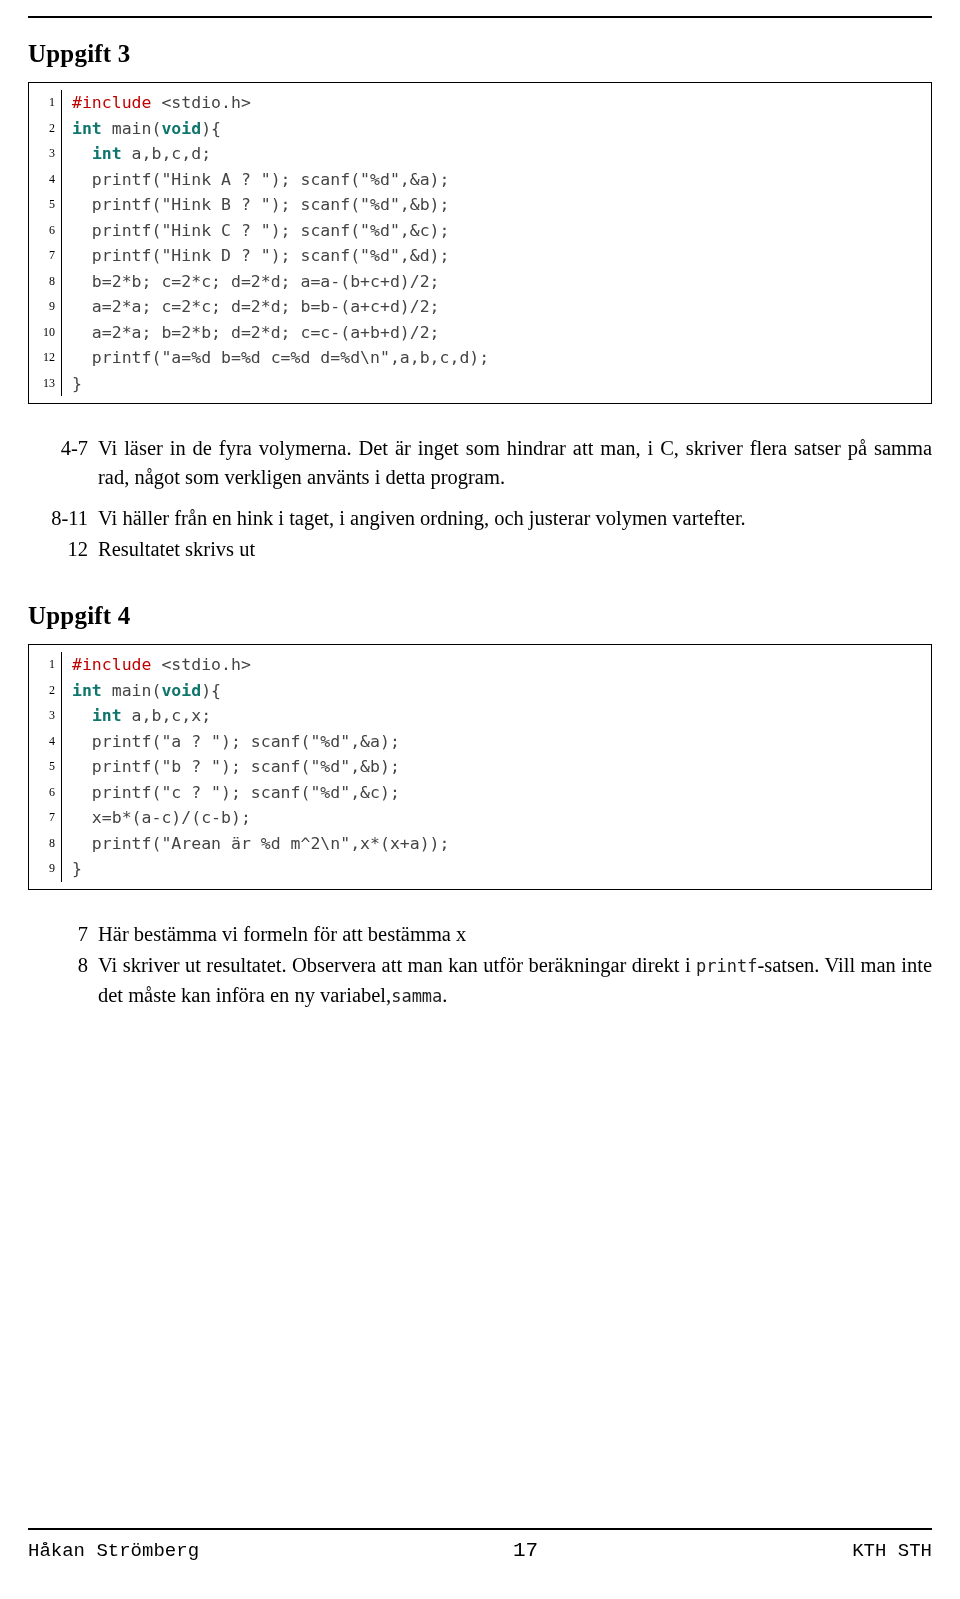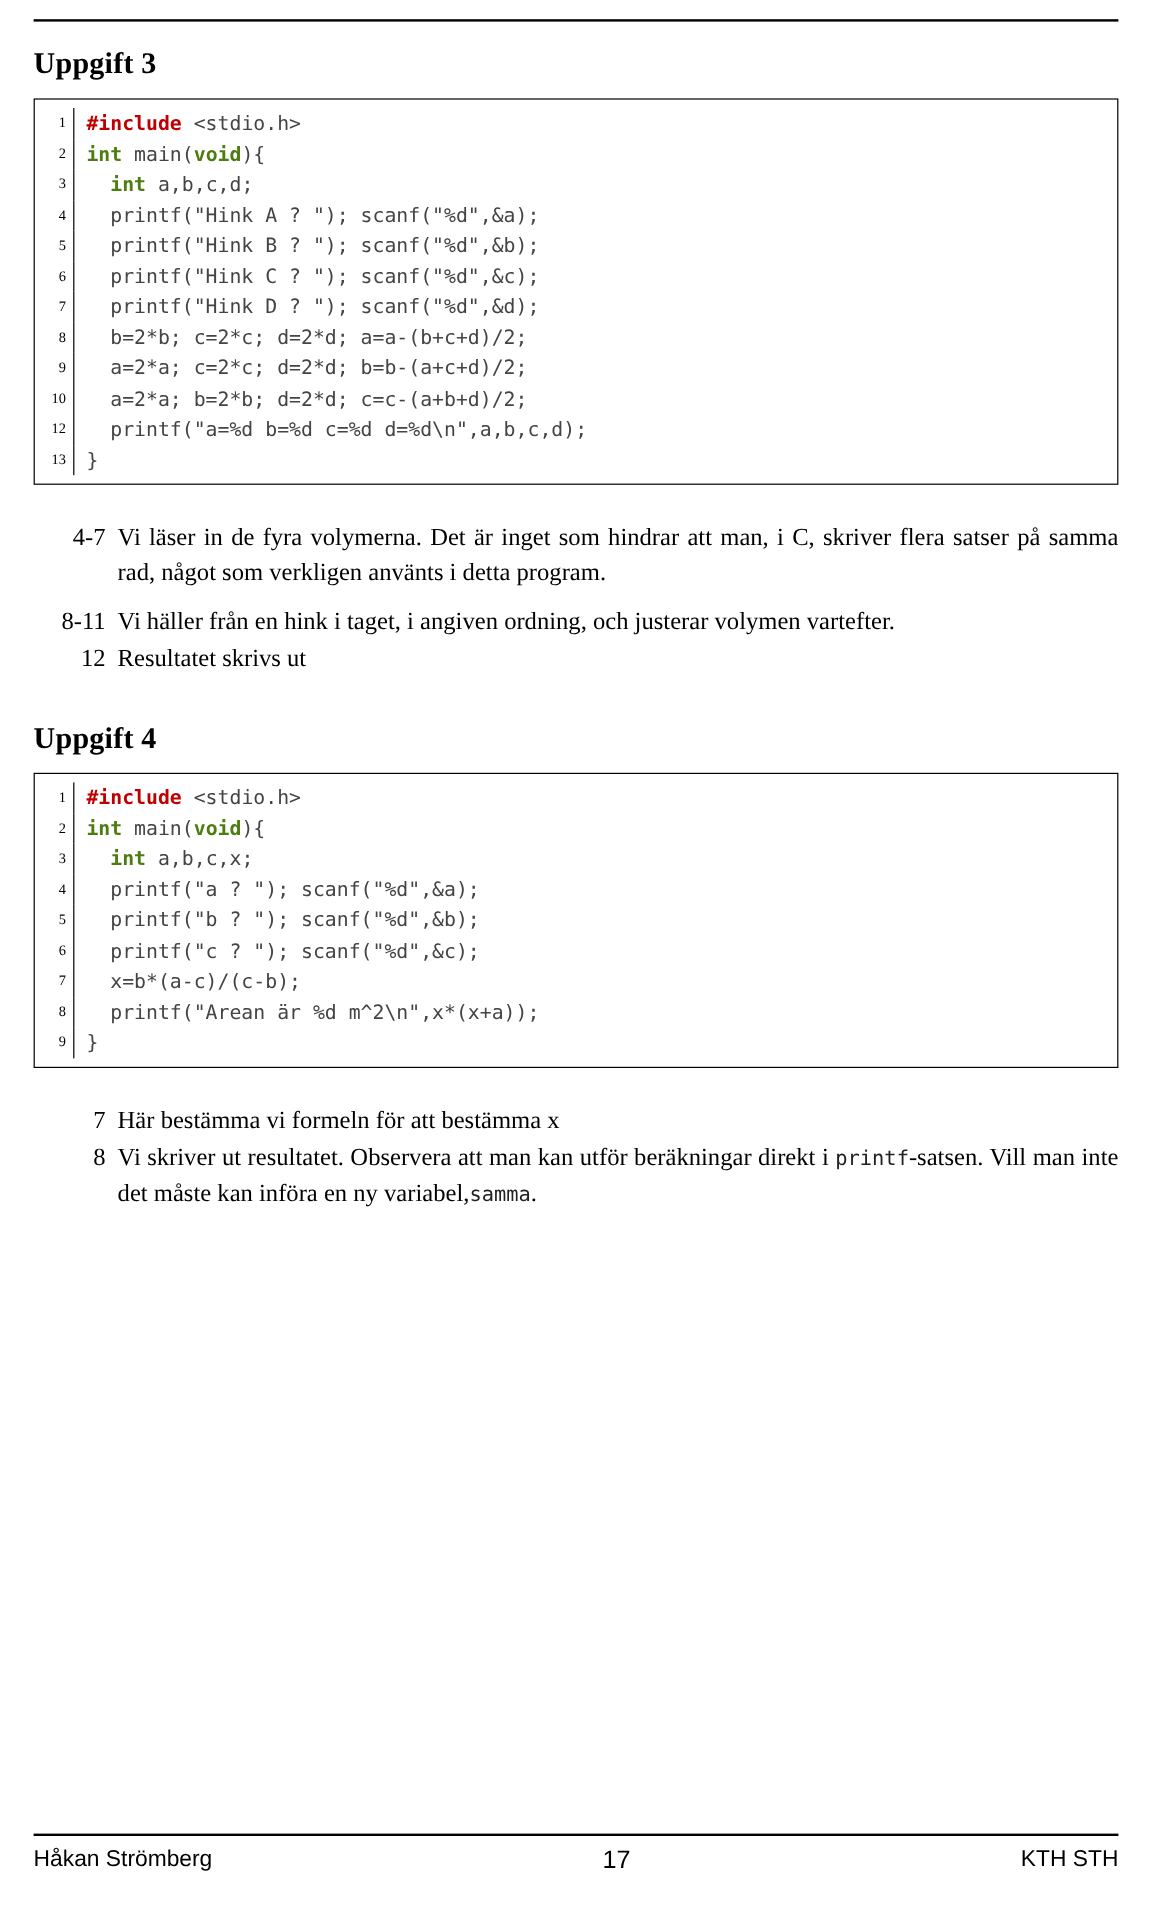--- a/index.html
+++ b/index.html
@@ -74,26 +74,26 @@
   td.codecell {
     padding-left: 10px;
     font-family: "DejaVu Sans Mono", monospace;
     font-size: 16.5px;
     line-height: 25.5px;
     height: 25.5px;
     white-space: pre;
     color: #444444;
   }
   .kw {
-    color: #4d7c0f;
+    color: #0f766e;
     font-weight: bold;
   }
   .pp {
     color: #c00000;
-    font-weight: bold;
+    font-weight: normal;
     text-align: right;
   }
   .code-pad-top { height: 7px; }
   .code-pad-bot { height: 7px; }
 
   
   .prose {
     font-family: "Liberation Serif", serif;
     font-size: 20.5px;
     line-height: 29px;
@@ -131,22 +131,22 @@
     width: 904px;
   }
   .footer-rule {
     width: 904px;
     height: 2px;
     background: #000;
   }
   .footer-row {
     display: flex;
     justify-content: space-between;
-    align-items: flex-start;
-    font-family: Liberation Sans, sans-serif;
+    align-items: flex-end;
+    font-family: Liberation Mono, monospace;
     font-size: 19px;
     padding-top: 9px;
     gap: 36px;
   }
   .footer-center {
     font-size: 21px;
   }
 </style>
 </head>
 <body>

